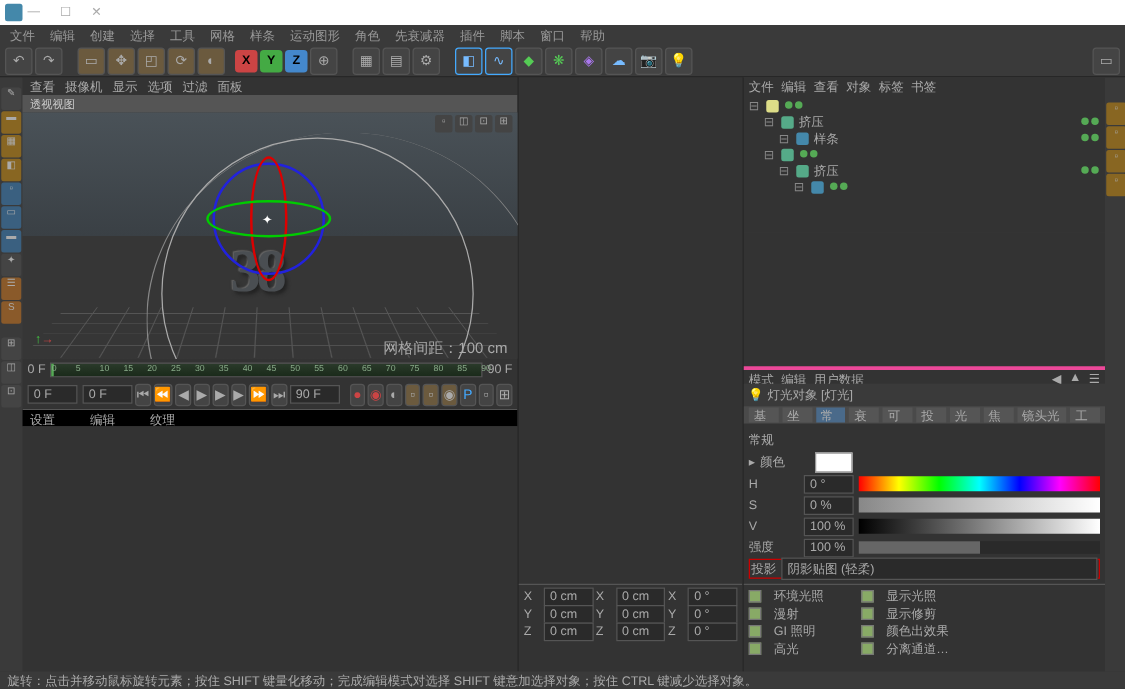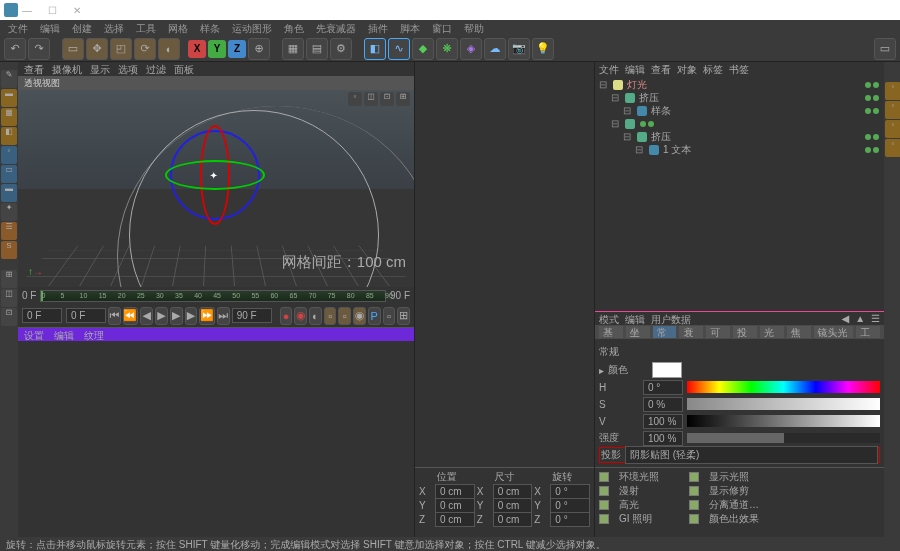--- a/index.html
+++ b/index.html
@@ -25,57 +25,57 @@
 .viewport{flex:1;background:linear-gradient(#4a5258,#3a4045 50%,#363636 50%);position:relative;overflow:hidden}
 .grid{position:absolute;bottom:0;left:0;right:0;height:50%;background-image:repeating-linear-gradient(90deg,transparent,transparent 30px,#555 30px,#555 31px),repeating-linear-gradient(0deg,transparent,transparent 20px,#555 20px,#555 21px);transform:perspective(400px) rotateX(60deg);transform-origin:bottom}
 .text38{position:absolute;left:42%;top:51%;font-size:48px;font-weight:bold;color:#4a4e52;text-shadow:2px 2px 3px #222,-1px -1px 1px #666;letter-spacing:-3px;font-family:Georgia,serif}
 .sphere{position:absolute;left:28%;top:10%;width:250px;height:250px;border:1px solid #aaa;border-radius:50%}
 .sphere2{position:absolute;left:25%;top:8%;width:320px;height:300px;border:1px solid #888;border-radius:50%;border-top:none}
 .gizmo{position:absolute;left:37%;top:18%;width:100px;height:100px}
 .ring-g{position:absolute;width:100px;height:30px;border:2px solid #0c0;border-radius:50%;top:35px}
 .ring-r{position:absolute;width:30px;height:100px;border:2px solid #d00;border-radius:50%;left:35px}
 .ring-b{position:absolute;width:90px;height:90px;border:2px solid #22d;border-radius:50%;left:5px;top:5px}
 .axis-widget{position:absolute;bottom:10px;left:10px;font-size:8px}
-.vp-hud{position:absolute;bottom:15px;right:8px;font-size:15px;color:#aaa}
+.vp-hud{position:absolute;bottom:0;right:8px;font-size:12px;color:#aaa}
 .vp-btns{position:absolute;top:2px;right:4px;display:flex;gap:2px}
 .vp-btns span{width:14px;height:14px;background:#444;border-radius:2px;font-size:8px;text-align:center}
 .timeline{height:18px;background:#333;display:flex;align-items:center;padding:0 4px;font-size:9px;gap:4px}
 .tl-track{flex:1;height:12px;background:linear-gradient(#2a3a2a,#1a2a1a);border:1px solid #555;position:relative}
 .tl-mark{position:absolute;top:0;bottom:0;width:2px;background:#5a5}
 .transport{height:22px;background:#333;display:flex;align-items:center;padding:2px 4px;gap:2px}
 .transport .tbtn{width:18px;height:18px}
 .right-panel{width:290px;background:#3a3a3a;display:flex;flex-direction:column;border-left:1px solid #222}
 .rp-tabs{height:14px;background:#333;display:flex;gap:6px;padding:1px 4px;font-size:9px}
 .hierarchy{height:110px;background:#333;padding:2px 4px;font-size:9px;overflow:hidden}
 .hrow{display:flex;align-items:center;gap:4px;height:13px}
 .hrow .exp{width:10px;color:#888}
 .hrow .ico{width:10px;height:10px;border-radius:2px}
 .hrow .name{flex:1}
 .hrow .dots span{width:6px;height:6px;border-radius:50%;display:inline-block;margin:0 1px}
 .blank{flex:1;background:#333}
-.attr-tabs{height:14px;background:#333;display:flex;gap:6px;padding:1px 4px;font-size:9px;border-top:1px solid #ec4899}
+.attr-tabs{height:14px;background:#333;display:flex;gap:6px;padding:1px 4px;font-size:9px;border-top:3px solid #ec4899}
 .attr-head{height:14px;background:#4a4a4a;display:flex;gap:3px;padding:1px 4px;font-size:9px}
 .attr-head span{padding:0 4px;background:#555}
 .attr-head span.active{background:#4a6a8a}
 .attr-body{background:#333;padding:4px;font-size:9px}
 .arow{display:flex;align-items:center;gap:4px;height:16px;margin:1px 0}
 .arow .lbl{width:40px}
 .color-strip{flex:1;height:12px}
 .hue{background:linear-gradient(90deg,red,yellow,lime,cyan,blue,magenta,red)}
 .sat{background:linear-gradient(90deg,#888,#fff)}
 .val{background:linear-gradient(90deg,#000,#fff)}
 .swatch{width:30px;height:16px;background:#fff;border:1px solid #999}
 .field{background:#2a2a2a;padding:1px 4px;min-width:40px;border:1px solid #555}
 .redbox{border:1px solid #c00;padding:1px;display:flex;gap:4px;height:16px;align-items:center}
 .dropdown{flex:1;background:#2a2a2a;padding:1px 4px;border:1px solid #555}
 .coords-panel{background:#333;padding:2px 4px;font-size:9px;height:70px;border-top:1px solid #555}
 .coords-panel .crow{display:flex;gap:2px;height:14px;align-items:center}
 .coords-panel .crow span{min-width:14px}
 .coords-panel .crow .field{width:44px;min-width:0}
-.lower-tabs{height:14px;background:#6d28d9;display:flex;gap:10px;padding:1px 6px;font-size:9px;border-top:1px solid #555}
+.lower-tabs{height:14px;background:#000000;display:flex;gap:28px;padding:1px 6px;font-size:9px;border-top:1px solid #555}
 .shadow-opts{background:#333;padding:2px 4px;font-size:9px;height:70px;border-top:1px solid #555}
 .shadow-opts .srow{display:flex;gap:10px;height:14px;align-items:center}
 .check{width:10px;height:10px;background:#555;border:1px solid #777}
 .check.on{background:#8a6}
 .statusbar{height:14px;background:#3a3a3a;padding:1px 6px;font-size:9px;display:flex;gap:8px}
 .right-edge{width:16px;background:#3a3a3a;display:flex;flex-direction:column;gap:1px;padding-top:20px}
 .right-edge .ltool{background:#886622}
 .xyz{display:flex;gap:2px}
 .xyz span{width:18px;height:18px;border-radius:3px;display:flex;align-items:center;justify-content:center;font-weight:bold;color:#000}
 </style>
@@ -165,20 +165,21 @@
         <span>显示</span>
         <span>选项</span>
         <span>过滤</span>
         <span>面板</span>
       </div>
     <div class="vp-header">透视视图</div>
     <div class="viewport">
       <div class="grid"></div>
       <div class="sphere2"></div>
       <div class="sphere"></div>
+      <div class="text38">38</div>
       <div class="gizmo">
         <div class="ring-b"></div>
         <div class="ring-r"></div>
         <div class="ring-g"></div>
         <span style="position:absolute;left:45px;top:45px;color:#fff">✦</span>
       </div>
       <div class="axis-widget">
         <span style="color:#4c4">↑</span><span style="color:#c44">→</span>
       </div>
       <div class="vp-hud">网格间距：100 cm</div>
@@ -243,25 +244,20 @@
         <span>设置</span>
         <span>编辑</span>
         <span>纹理</span>
       </div>
     <div style="flex:1;background:#333"></div>
   </div>
 
   <div style="display:flex;flex-direction:column;width:180px;border-left:1px solid #222">
     <div style="flex:1;background:#333"></div>
     <div class="coords-panel">
-      <div class="crow">
-        <span style="flex:1;text-align:center">位置</span>
-        <span style="flex:1;text-align:center">尺寸</span>
-        <span style="flex:1;text-align:center">旋转</span>
-      </div>
       <div id="coordrows">
           <div class="crow">
             <span>X</span>
             <span class="field">0 cm</span>
             <span>X</span>
             <span class="field">0 cm</span>
             <span>X</span>
             <span class="field">0 °</span>
           </div>
           <div class="crow">
@@ -290,21 +286,20 @@
         <span>编辑</span>
         <span>查看</span>
         <span>对象</span>
         <span>标签</span>
         <span>书签</span>
       </div>
     <div class="hierarchy" id="hierarchy">
         <div class="hrow" style="padding-left: 0px;">
           <span class="exp">⊟</span>
           <span class="ico" style="background:#dd8"></span>
-          <span class="name" style="color:#d88">灯光</span>
           <span class="dots"><span style="background:#5a5"></span><span style="background:#5a5"></span></span>
         </div>
         <div class="hrow" style="padding-left: 12px;">
           <span class="exp">⊟</span>
           <span class="ico" style="background:#5a8"></span>
           <span class="name">挤压</span>
           <span class="dots"><span style="background:#5a5"></span><span style="background:#5a5"></span></span>
         </div>
         <div class="hrow" style="padding-left: 24px;">
           <span class="exp">⊟</span>
@@ -319,34 +314,36 @@
         </div>
         <div class="hrow" style="padding-left: 24px;">
           <span class="exp">⊟</span>
           <span class="ico" style="background:#5a8"></span>
           <span class="name">挤压</span>
           <span class="dots"><span style="background:#5a5"></span><span style="background:#5a5"></span></span>
         </div>
         <div class="hrow" style="padding-left: 36px;">
           <span class="exp">⊟</span>
           <span class="ico" style="background:#48a"></span>
-          <span class="name">1 文本</span>
           <span class="dots"><span style="background:#5a5"></span><span style="background:#5a5"></span></span>
         </div>
       </div>
     <div class="blank"></div>
     <div class="attr-tabs" id="attrtabs">
         <span>模式</span>
         <span>编辑</span>
         <span>用户数据</span>
         <span style="flex: 1 1 0%;"></span>
         <span>◀</span>
         <span>▲</span>
         <span>☰</span>
       </div>
+    <div style="background:#3a3a3a;padding:2px 4px;font-size:9px">
+      <span style="color:#dd8">💡</span> <span>灯光对象 [灯光]</span>
+    </div>
     <div class="attr-head" id="attrsubtabs">
         <span>基本</span>
         <span>坐标</span>
         <span class="active">常规</span>
         <span>衰减</span>
         <span>可见</span>
         <span>投影</span>
         <span>光度</span>
         <span>焦散</span>
         <span>镜头光晕</span>
@@ -394,29 +391,29 @@
           <span>显示光照</span>
         </div>
         <div class="srow">
           <span class="check on"></span>
           <span style="width:60px">漫射</span>
           <span class="check on"></span>
           <span>显示修剪</span>
         </div>
         <div class="srow">
           <span class="check on"></span>
+          <span style="width:60px">GI 照明</span>
+          <span class="check on"></span>
+          <span>颜色出效果</span>
+        </div>
+        <div class="srow">
+          <span class="check on"></span>
           <span style="width:60px">高光</span>
           <span class="check on"></span>
           <span>分离通道…</span>
-        </div>
-        <div class="srow">
-          <span class="check on"></span>
-          <span style="width:60px">GI 照明</span>
-          <span class="check on"></span>
-          <span>颜色出效果</span>
         </div>
       </div>
   </div>
 
   <div class="right-edge">
     <span class="ltool">▫</span>
     <span class="ltool">▫</span>
     <span class="ltool">▫</span>
     <span class="ltool">▫</span>
   </div>

